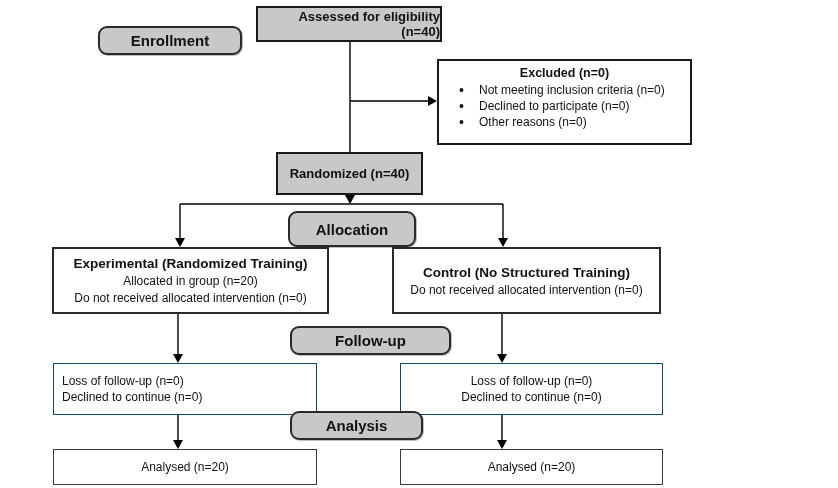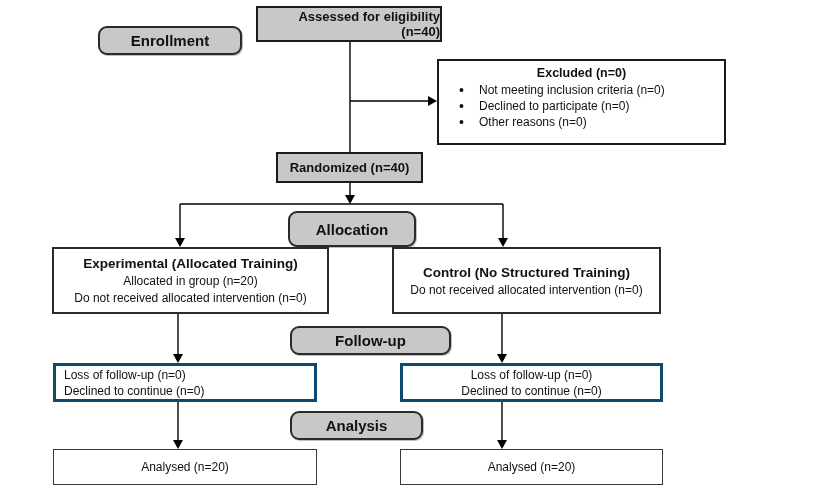--- a/index.html
+++ b/index.html
@@ -3,32 +3,32 @@
 <meta charset="utf-8">
 <style>
   html,body{margin:0;padding:0;background:#ffffff;}
   body{font-family:"Liberation Sans",sans-serif;color:#111;}
   .canvas{position:relative;width:838px;height:488px;background:#fff;overflow:hidden;}
   .box{position:absolute;box-sizing:border-box;display:flex;flex-direction:column;justify-content:center;align-items:center;text-align:center;background:#fff;}
   .gray{background:#c8c8c8;border:2px solid #1a1a1a;text-align:right;}
   .stage{background:#c8c8c8;border:2px solid #2a2a2a;border-radius:9px;font-weight:bold;font-size:15px;box-shadow:1px 1px 0 rgba(0,0,0,.25);}
   .assessed{left:256px;top:6px;width:186px;height:36px;font-size:13px;font-weight:bold;}
   .enrollment{left:98px;top:26px;width:144px;height:29px;}
-  .excluded{left:437px;top:59px;width:289px;height:86px;border:2px solid #1a1a1a;justify-content:flex-start;padding:5px 6px 4px 6px;align-items:stretch;}
+  .excluded{left:437px;top:59px;width:255px;height:86px;border:2px solid #1a1a1a;justify-content:flex-start;padding:5px 6px 4px 6px;align-items:stretch;}
   .excluded .title{font-size:12.5px;font-weight:bold;text-align:center;margin-bottom:2px;}
   .excluded .item{font-size:12px;text-align:left;padding-left:34px;position:relative;line-height:16px;}
   .excluded .item::before{content:"\2022";position:absolute;left:14px;font-size:14px;}
-  .randomized{left:276px;top:152px;width:147px;height:31px;font-size:13px;font-weight:bold;}
+  .randomized{left:276px;top:152px;width:147px;height:43px;font-size:13px;font-weight:bold;}
   .alloc-label{left:288px;top:211px;width:128px;height:36px;}
   .alloc{top:247px;height:67px;border:2px solid #2b2b2b;font-size:12px;line-height:17px;}
   .alloc .title{font-size:13.5px;font-weight:bold;line-height:19px;}
   .exp{left:52px;width:277px;}
   .ctrl{left:392px;width:269px;}
   .fu-label{left:290px;top:326px;width:161px;height:29px;}
-  .fu{top:363px;height:39px;border:3px solid #0c4a6e;font-size:12px;line-height:16px;}
+  .fu{top:363px;height:52px;border:1px solid #0c4a6e;font-size:12px;line-height:16px;}
   .fu-left{left:53px;width:264px;align-items:flex-start;text-align:left;padding-left:8px;}
   .fu-right{left:400px;width:263px;}
   .an-label{left:290px;top:411px;width:133px;height:29px;}
   .an{top:449px;height:36px;border:1px solid #3a3a3a;font-size:12px;}
   .an-left{left:53px;width:264px;}
   .an-right{left:400px;width:263px;}
   svg.lines{position:absolute;left:0;top:0;width:838px;height:488px;pointer-events:none;}
   svg.lines line{stroke:#000;stroke-width:1.4;}
   svg.lines polygon{fill:#000;}
 </style>
@@ -80,21 +80,21 @@
 
   <div class="box gray randomized">
     <span>Randomized (n=40)</span>
   </div>
 
   <div class="box stage alloc-label">
     <span>Allocation</span>
   </div>
 
   <div class="box alloc exp">
-    <div class="title">Experimental (Allocated Training)</div>
+    <div class="title">Experimental (Randomized Training)</div>
     <div>Allocated in group (n=20)</div>
     <div>Do not received allocated intervention (n=0)</div>
   </div>
 
   <div class="box alloc ctrl">
     <div class="title">Control (No Structured Training)</div>
     <div>Do not received allocated intervention (n=0)</div>
   </div>
 
   <div class="box stage fu-label">

